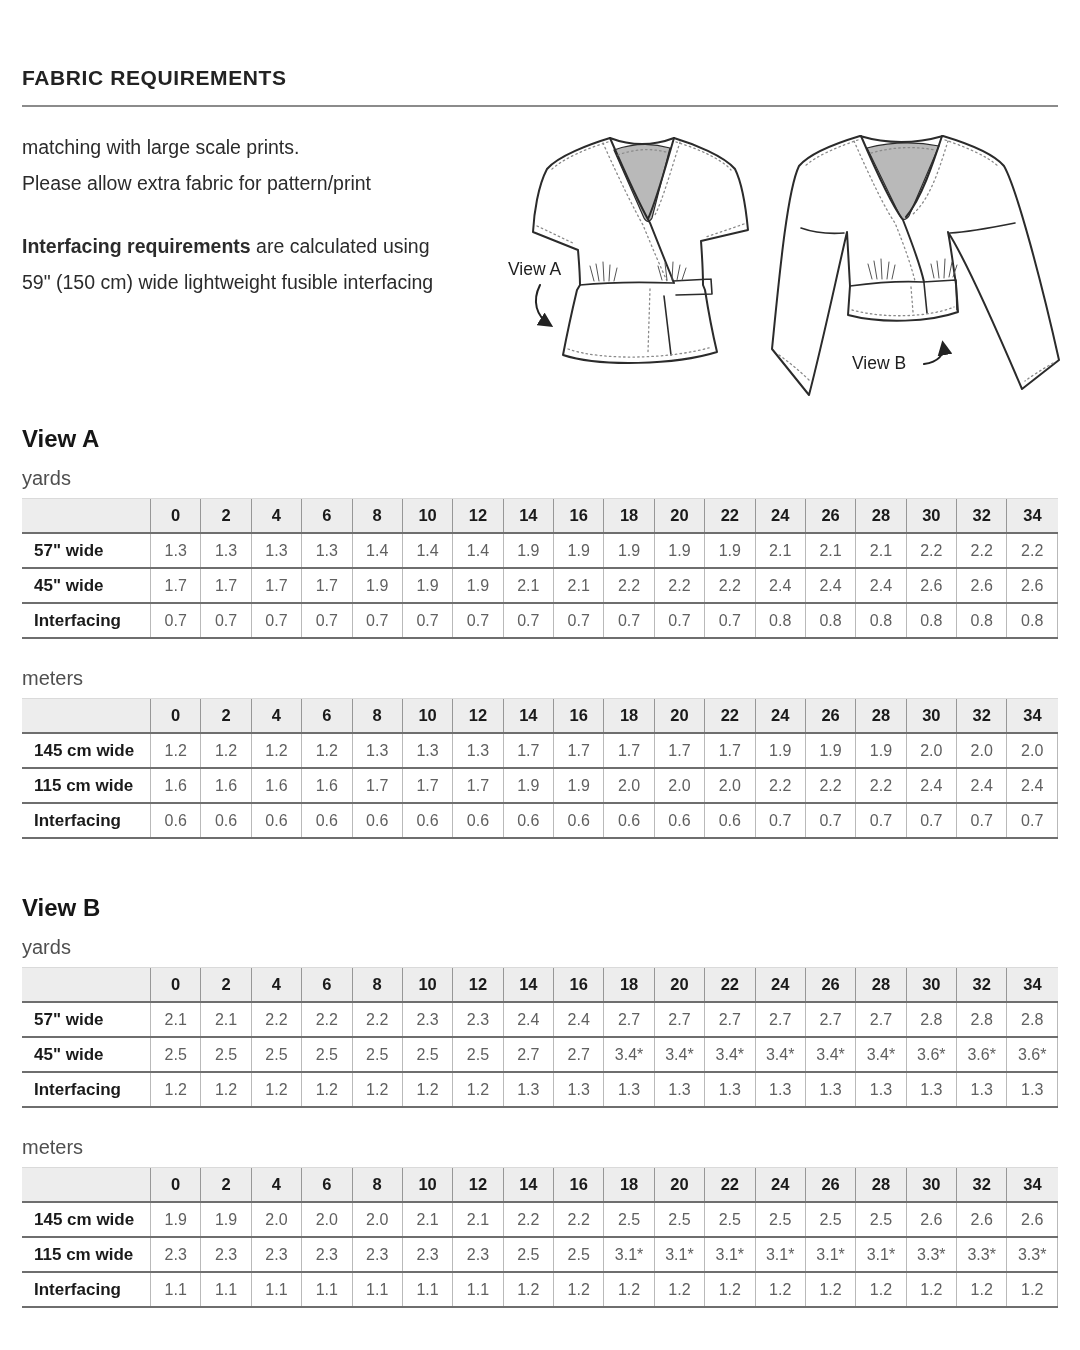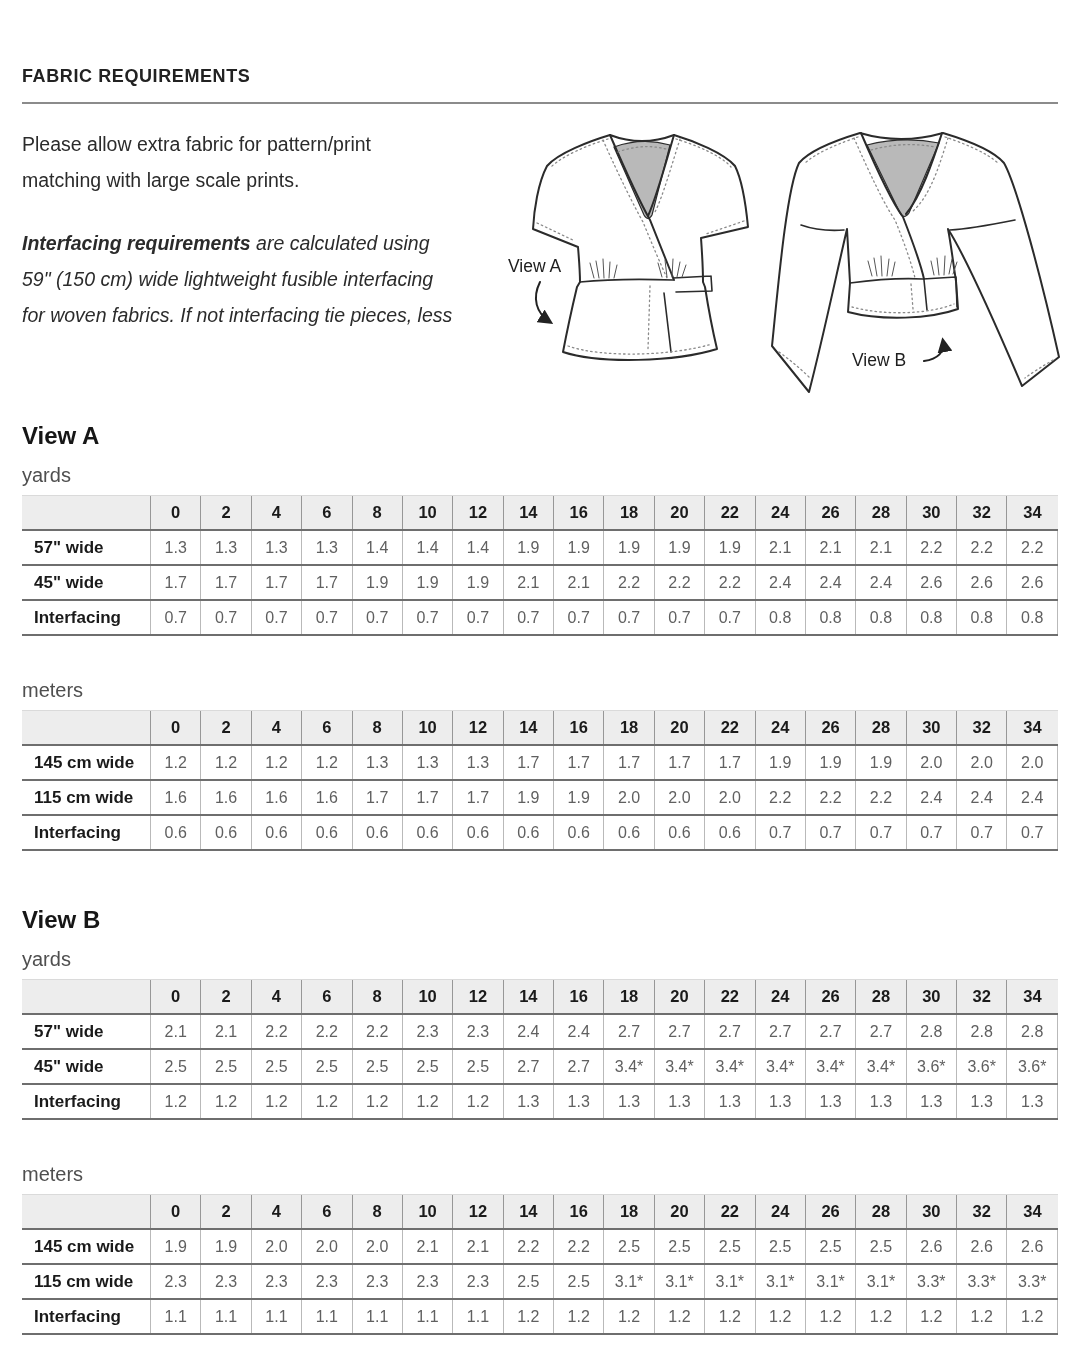--- a/index.html
+++ b/index.html
@@ -4,47 +4,47 @@
 <style>
   html,body { margin:0; padding:0; }
   body {
     width:1080px; height:1350px; background:#ffffff; overflow:hidden;
     font-family:"Liberation Sans", sans-serif; color:#2b2b2b;
   }
   .page { padding:0 22px; box-sizing:border-box; }
 
   h1.title {
     margin:0; padding-top:66px;
-    font-size:18px; font-weight:700; letter-spacing:0.6px; color:#222;
+    font-size:21px; font-weight:700; letter-spacing:0.6px; color:#222;
   }
   hr.rule { border:none; border-top:2px solid #8b8b8b; margin:15px 0 0 0; }
 
   .intro { position:relative; height:300px; }
   .para { margin:0; font-size:19.5px; color:#2b2b2b; }
   .para .line { display:block; line-height:36px; white-space:nowrap; }
   .para-1 { padding-top:22px; }
-  .para-2 { padding-top:27px;font-style:italic; }
+  .para-2 { padding-top:27px; }
   .para b { font-weight:700; }
 
   .illustration {
     position:absolute; left:468px; top:12px; width:580px; height:300px;
   }
   .outline { fill:#ffffff; stroke:#2b2b2b; stroke-width:2; stroke-linejoin:round; }
   .seam    { fill:none; stroke:#2b2b2b; stroke-width:1.6; stroke-linecap:round; }
   .edge    { fill:none; stroke:#2b2b2b; stroke-width:2;   stroke-linecap:round; }
   .stitch  { fill:none; stroke:#8a8a8a; stroke-width:1.3; stroke-dasharray:1.5 3.2; stroke-linecap:round; }
   .gather  { fill:none; stroke:#555;    stroke-width:1;   stroke-linecap:round; }
   .inset   { fill:#b9b9b9; stroke:#2b2b2b; stroke-width:1.2; }
   .view-label { font-family:"Liberation Sans", sans-serif; font-size:17.5px; fill:#1e1e1e; }
   .lead-arrow { fill:none; stroke:#222; stroke-width:2; stroke-linecap:round; }
 
   h2.view-heading { margin:18px 0 0 0; font-size:24px; font-weight:700; color:#161616; }
   h2.view-b { margin-top:55px; }
   .unit-label { margin:14px 0 8px 0; font-size:20px; color:#4f4f4f; }
-  .unit-label.meters { margin-top:43px; }
+  .unit-label.meters { margin-top:28px; }
 
   table.req {
     width:100%; border-collapse:collapse; table-layout:fixed;
     font-size:16px;
   }
   table.req th, table.req td {
     height:33px; padding:0; text-align:center; vertical-align:middle;
     border-left:1px solid #b9b9b9;
   }
   table.req thead th {
@@ -64,27 +64,26 @@
 </head>
 <body>
 
 <div class="page">
 
   <h1 class="title">FABRIC REQUIREMENTS</h1>
   <hr class="rule">
 
   <div class="intro">
     <p class="para para-1">
+      <span class="line">matching with large scale prints.</span>
       <span class="line">Please allow extra fabric for pattern/print</span>
-      <span class="line">matching with large scale prints.</span>
     </p>
     <p class="para para-2">
       <span class="line"><b>Interfacing requirements</b><span> are calculated using</span></span>
       <span class="line">59" (150 cm) wide lightweight fusible interfacing</span>
-      <span class="line">for woven fabrics. If not interfacing tie pieces, less</span>
     </p>
 
     <svg class="illustration" viewBox="0 0 580 300">
       <defs>
         <marker id="ah" viewBox="0 0 10 10" refX="7.5" refY="5" markerWidth="7.5" markerHeight="7.5" orient="auto-start-reverse">
           <path d="M0,0 L10,5 L0,10 z" fill="#222"></path>
         </marker>
       </defs>
 
       <g>

